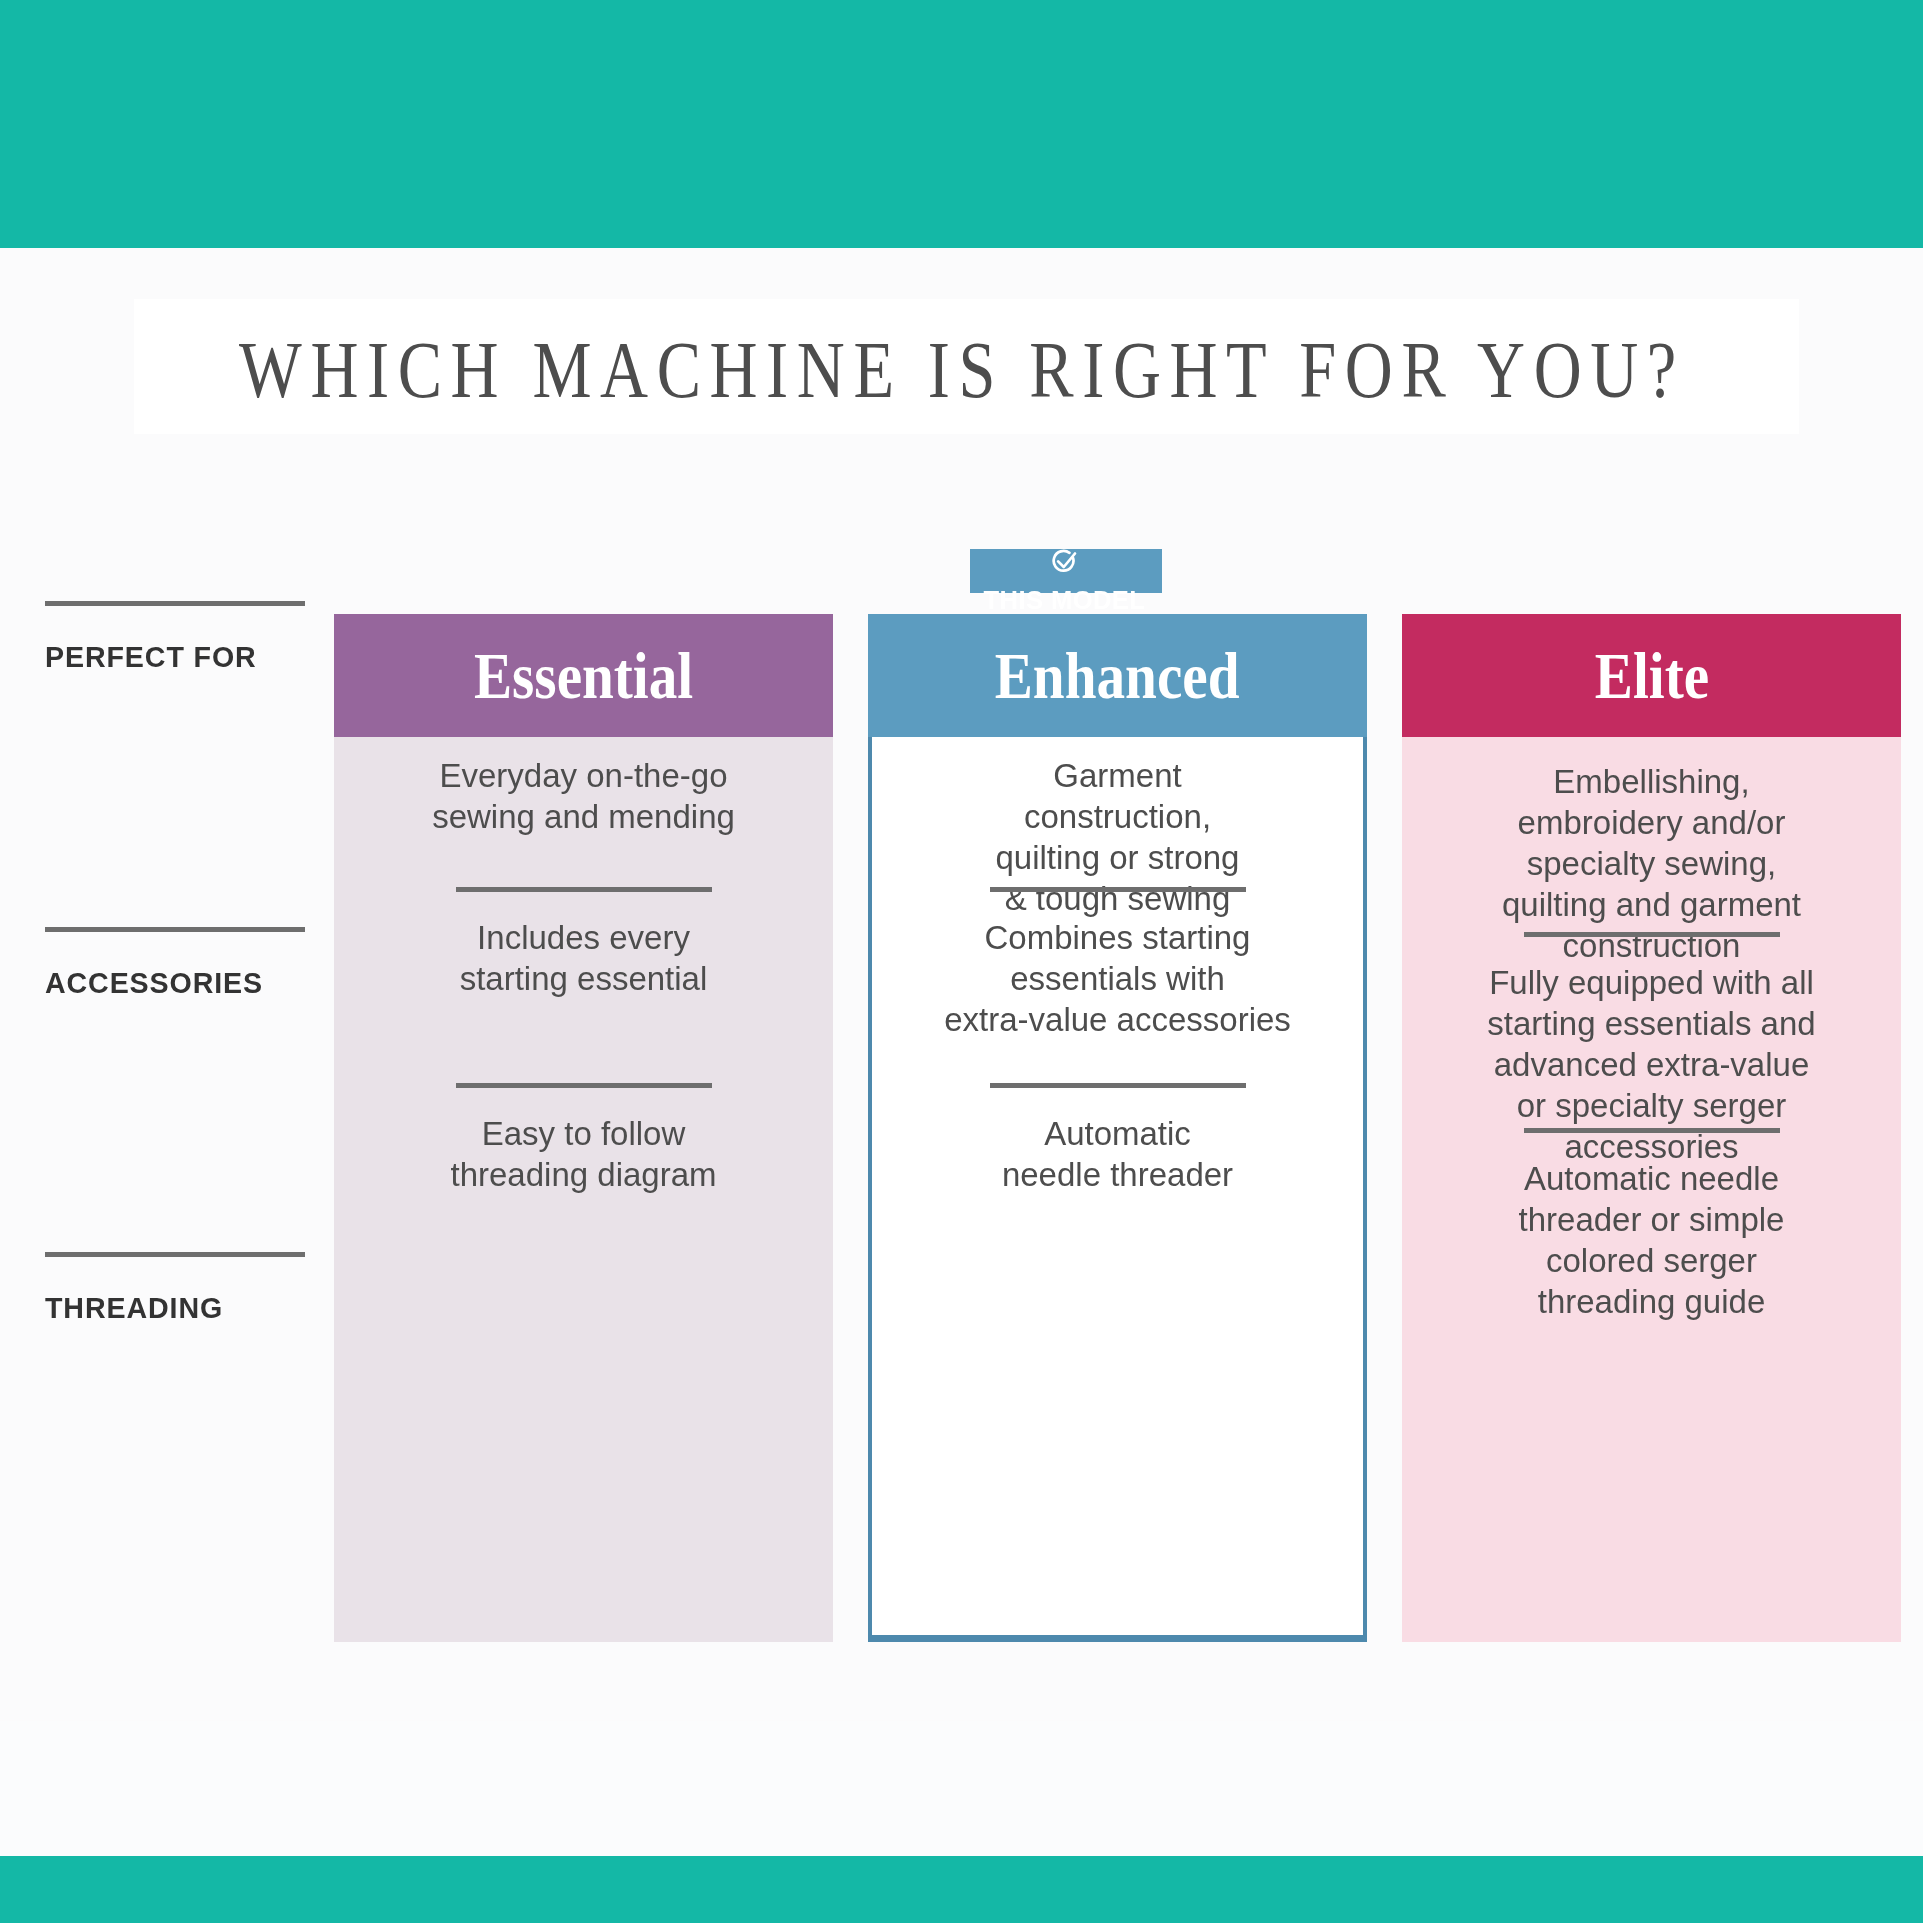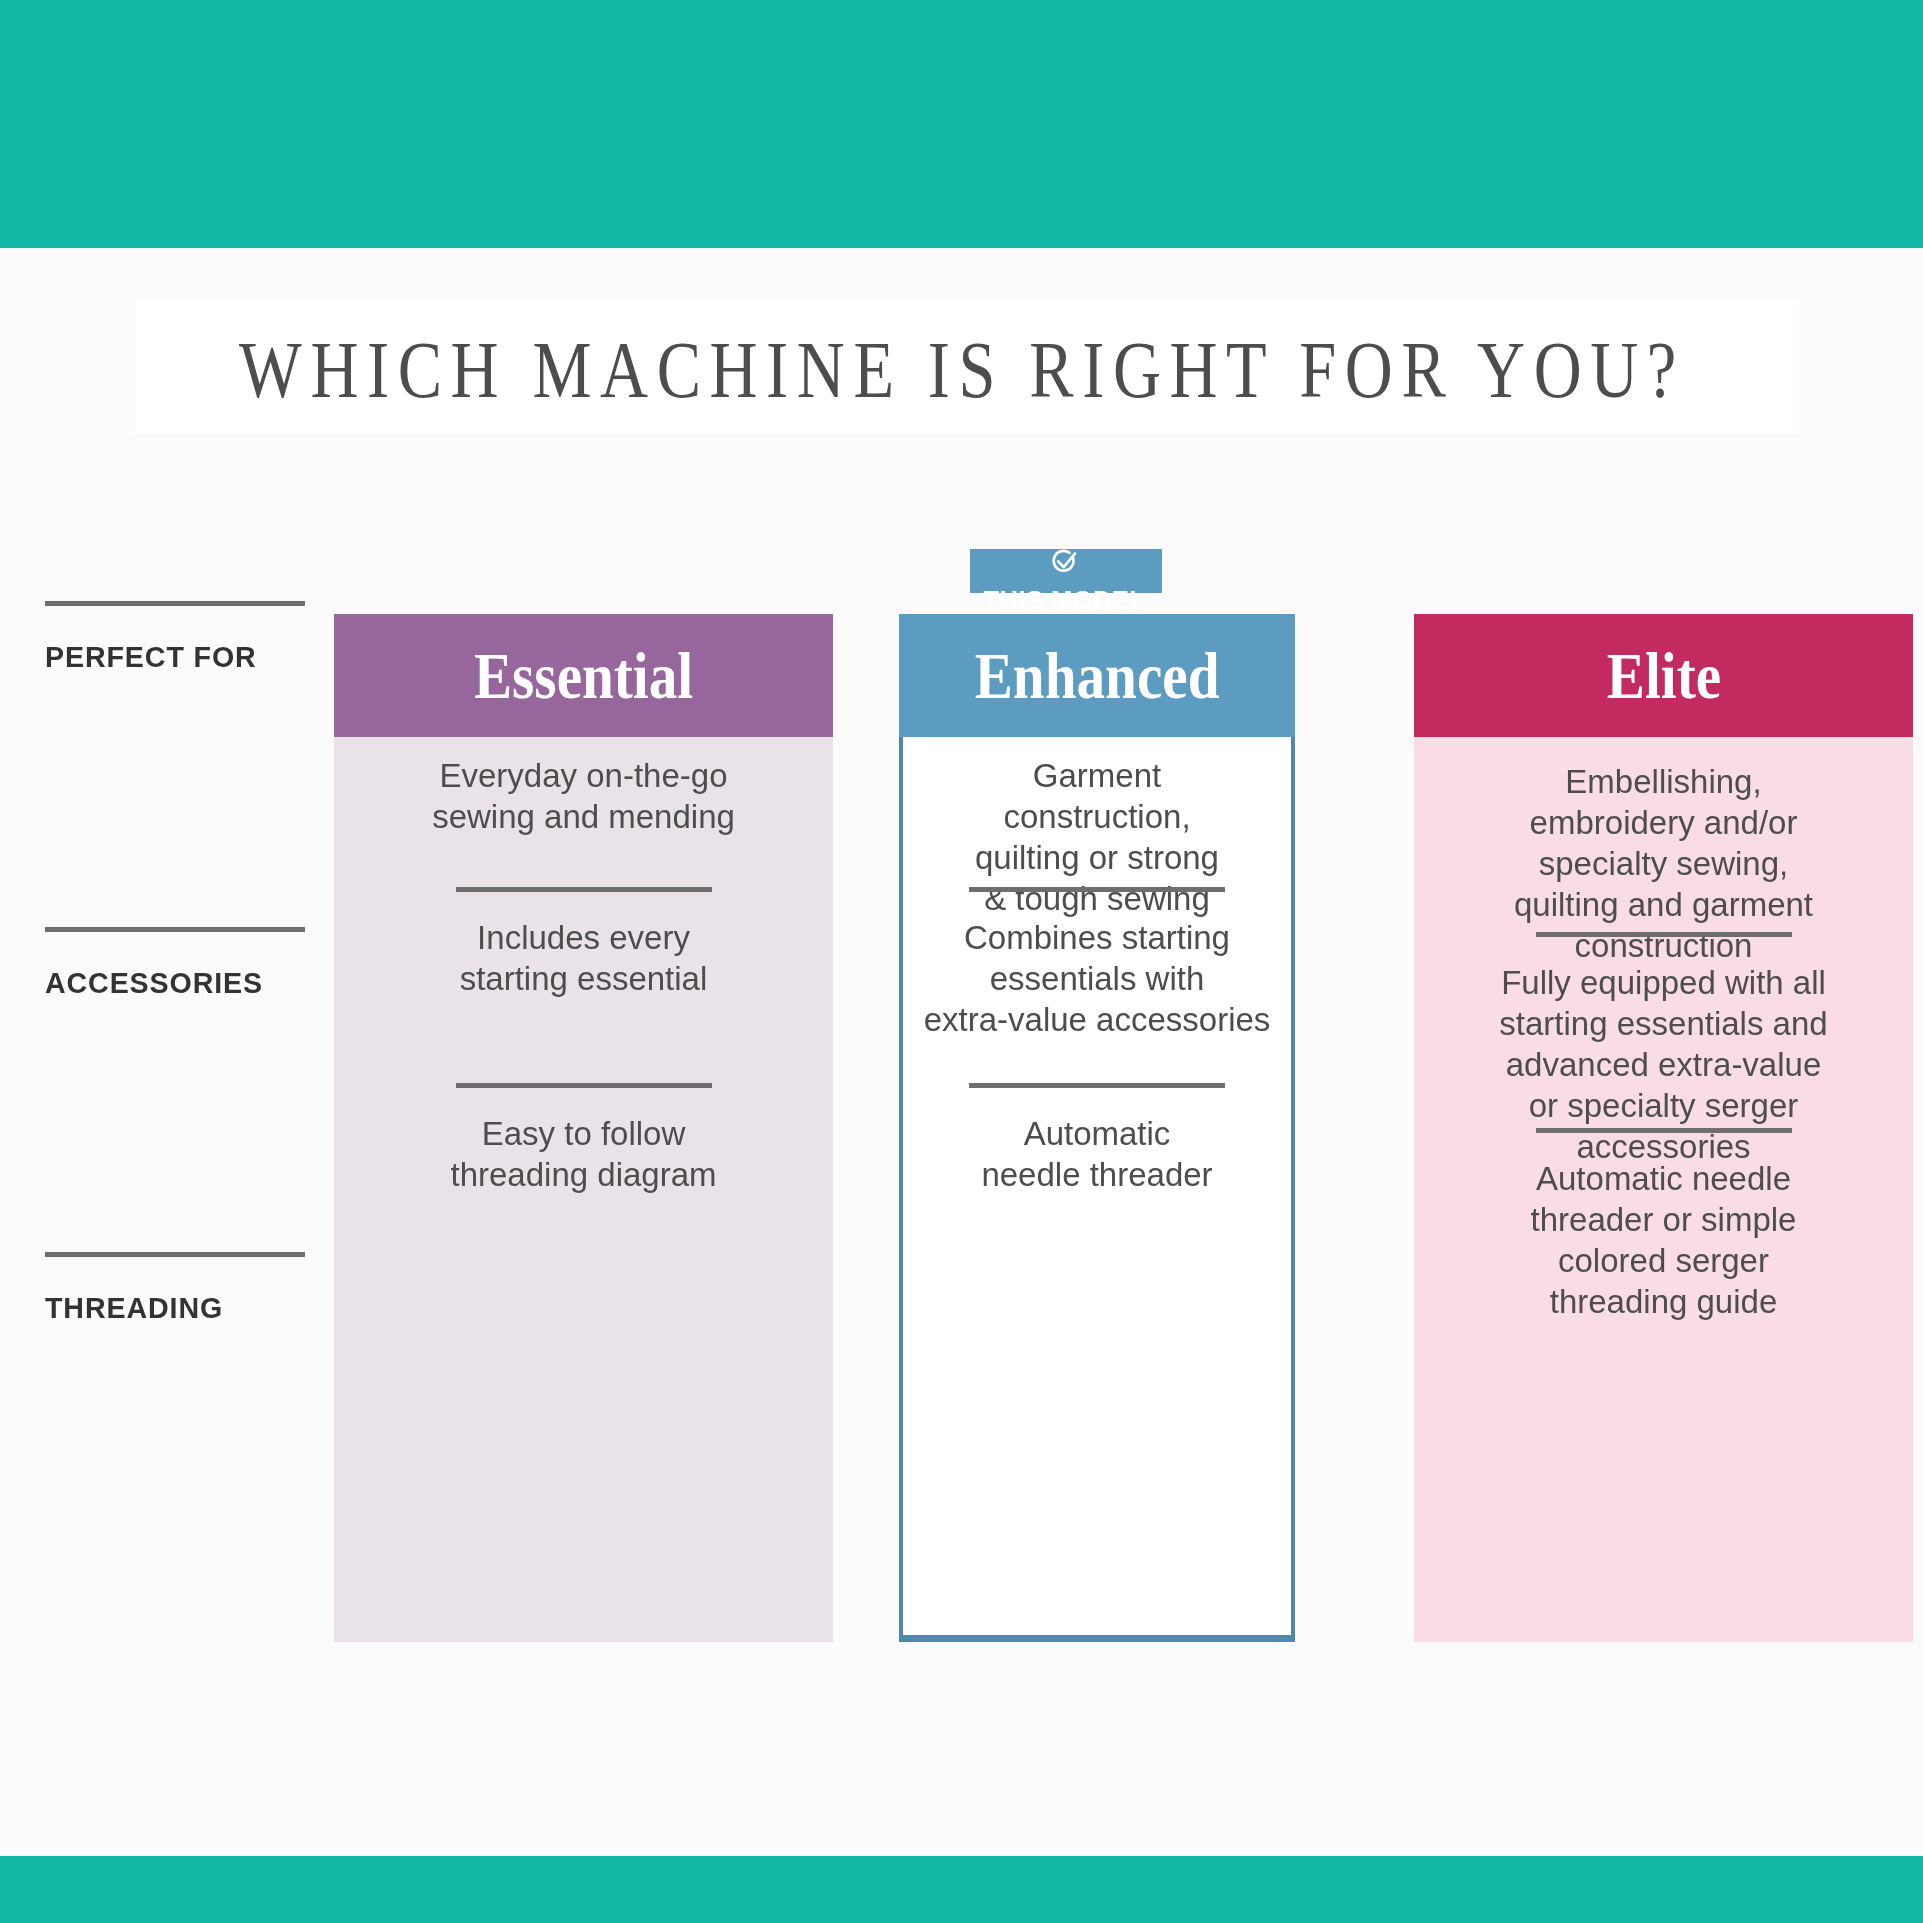--- a/index.html
+++ b/index.html
@@ -175,37 +175,35 @@
     width: 499px;
   }
   #col-essential .col-head { background: #96669c; }
   #col-essential .col-body {
     background: #e9e2e8;
     height: 905px;
   }
 
   #col-enhanced {
     left: 868px;
-    width: 396px;
-    margin-left: 31px;
+    width: 499px;
   }
   #col-enhanced .col-head { background: #5c9cc0; }
   #col-enhanced .col-body {
     background: #ffffff;
     height: 905px;
     border-left: 4.5px solid #4d89ad;
     border-right: 4.5px solid #4d89ad;
     border-bottom: 7.5px solid #4d89ad;
     padding-left: 20px;
   }
 
   #col-elite {
     left: 1402px;
     width: 499px;
-    margin-left: 12px;
   }
   #col-elite .col-head { background: #c32b60; }
   #col-elite .col-body {
     background: #f9dce4;
     height: 905px;
   }
 </style>
 </head>
 <body>
 

